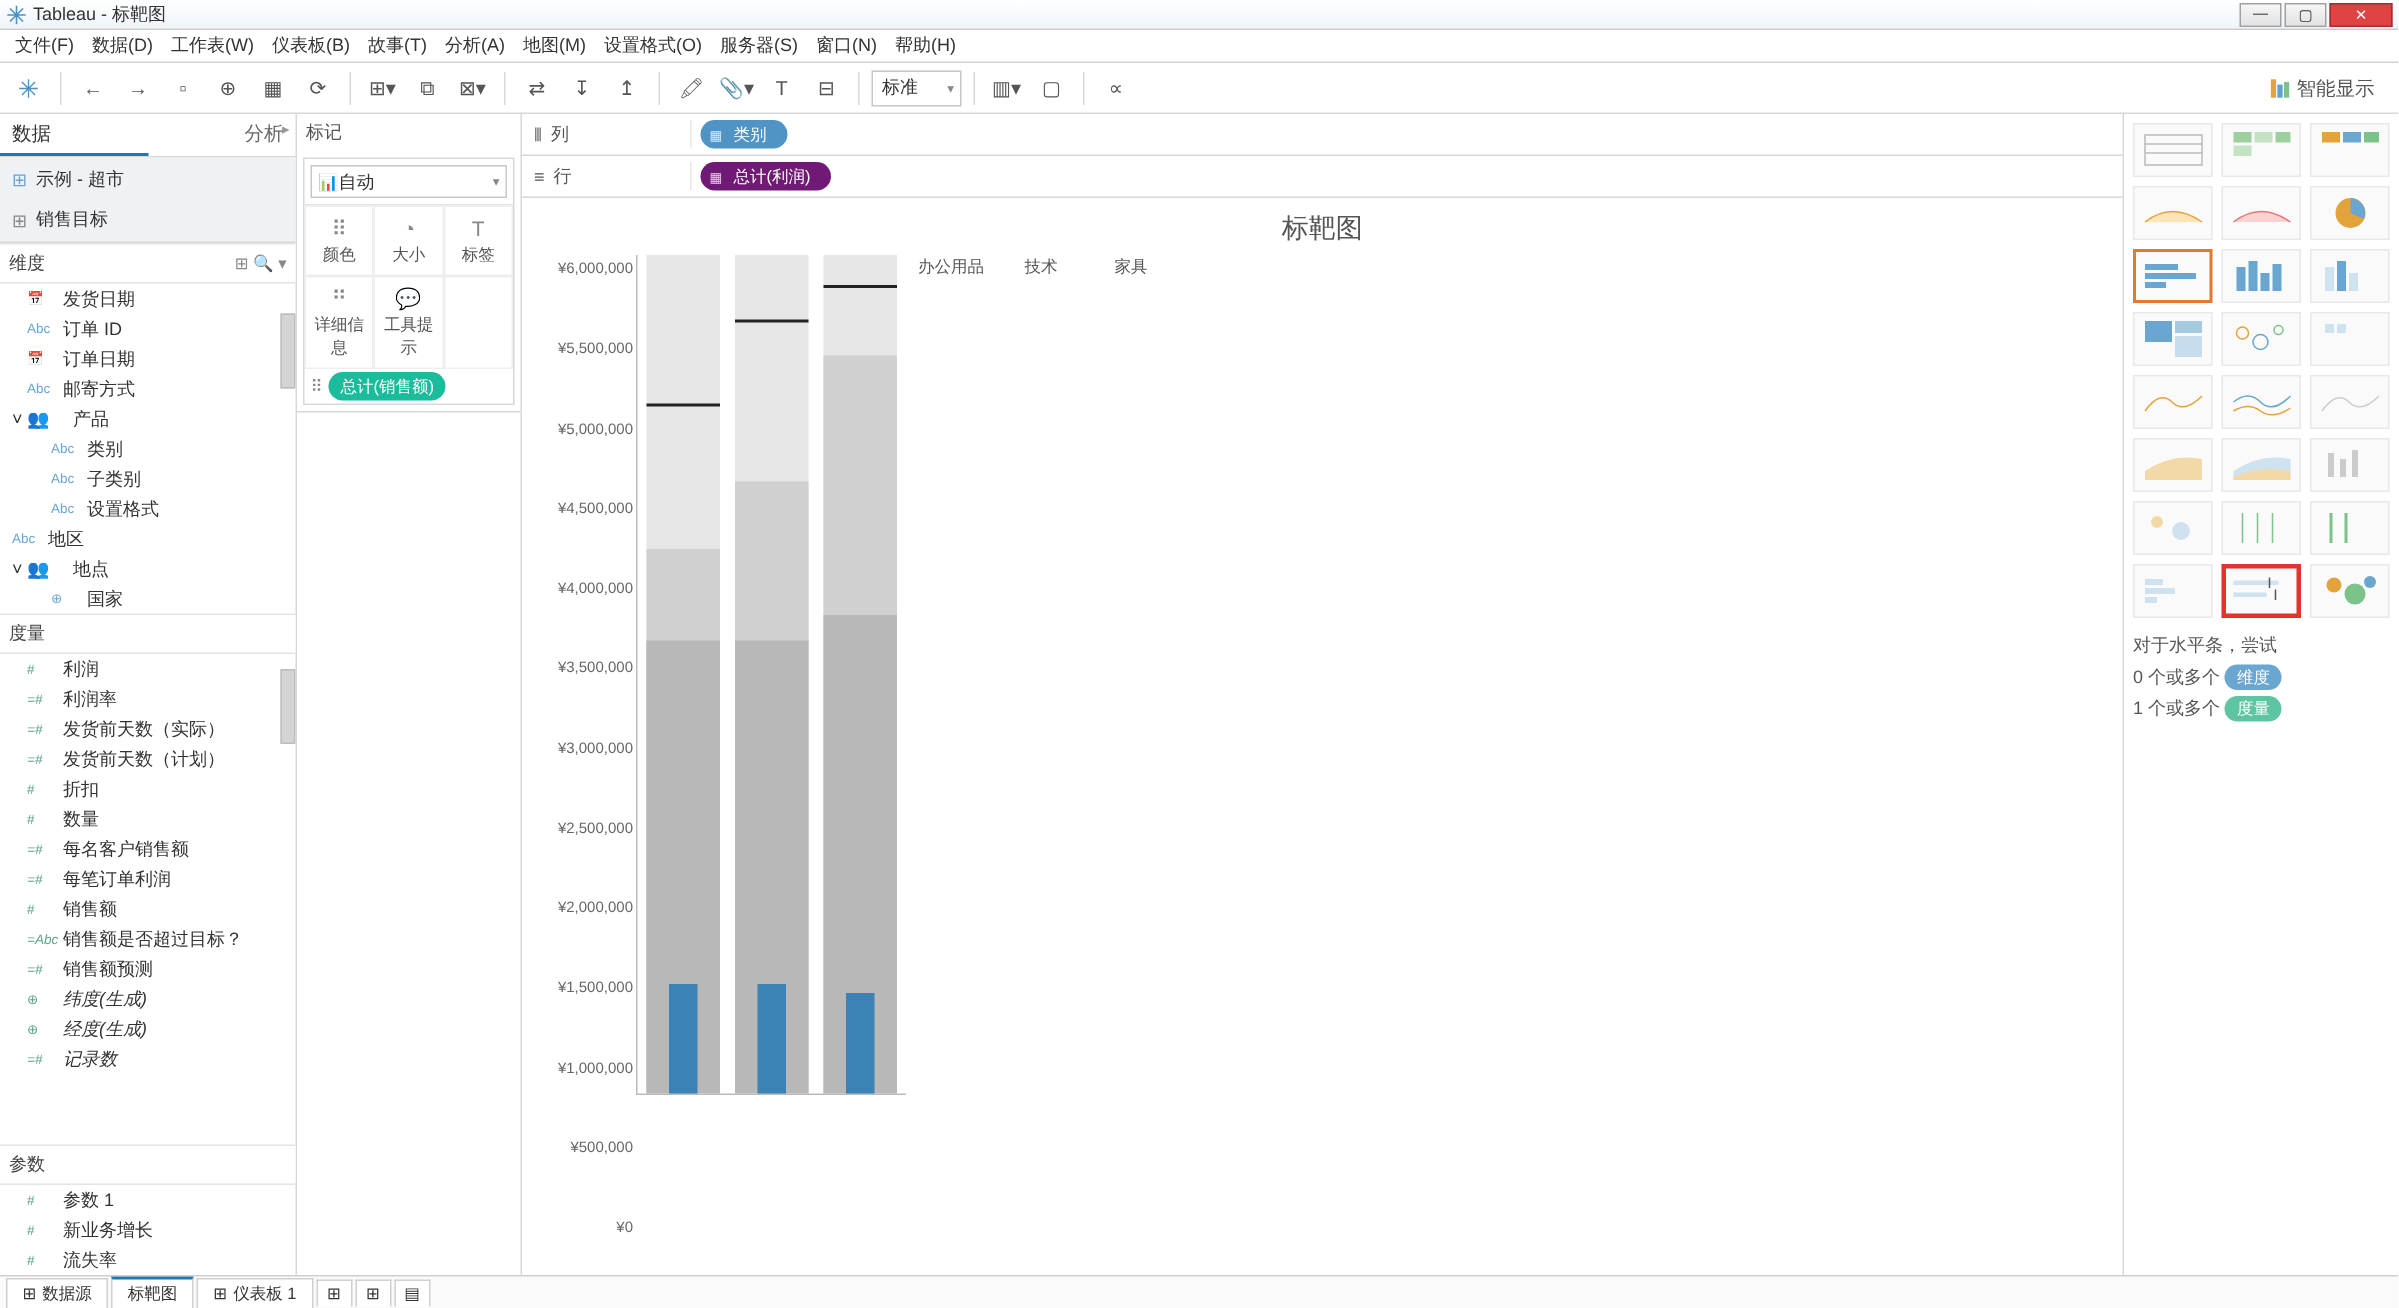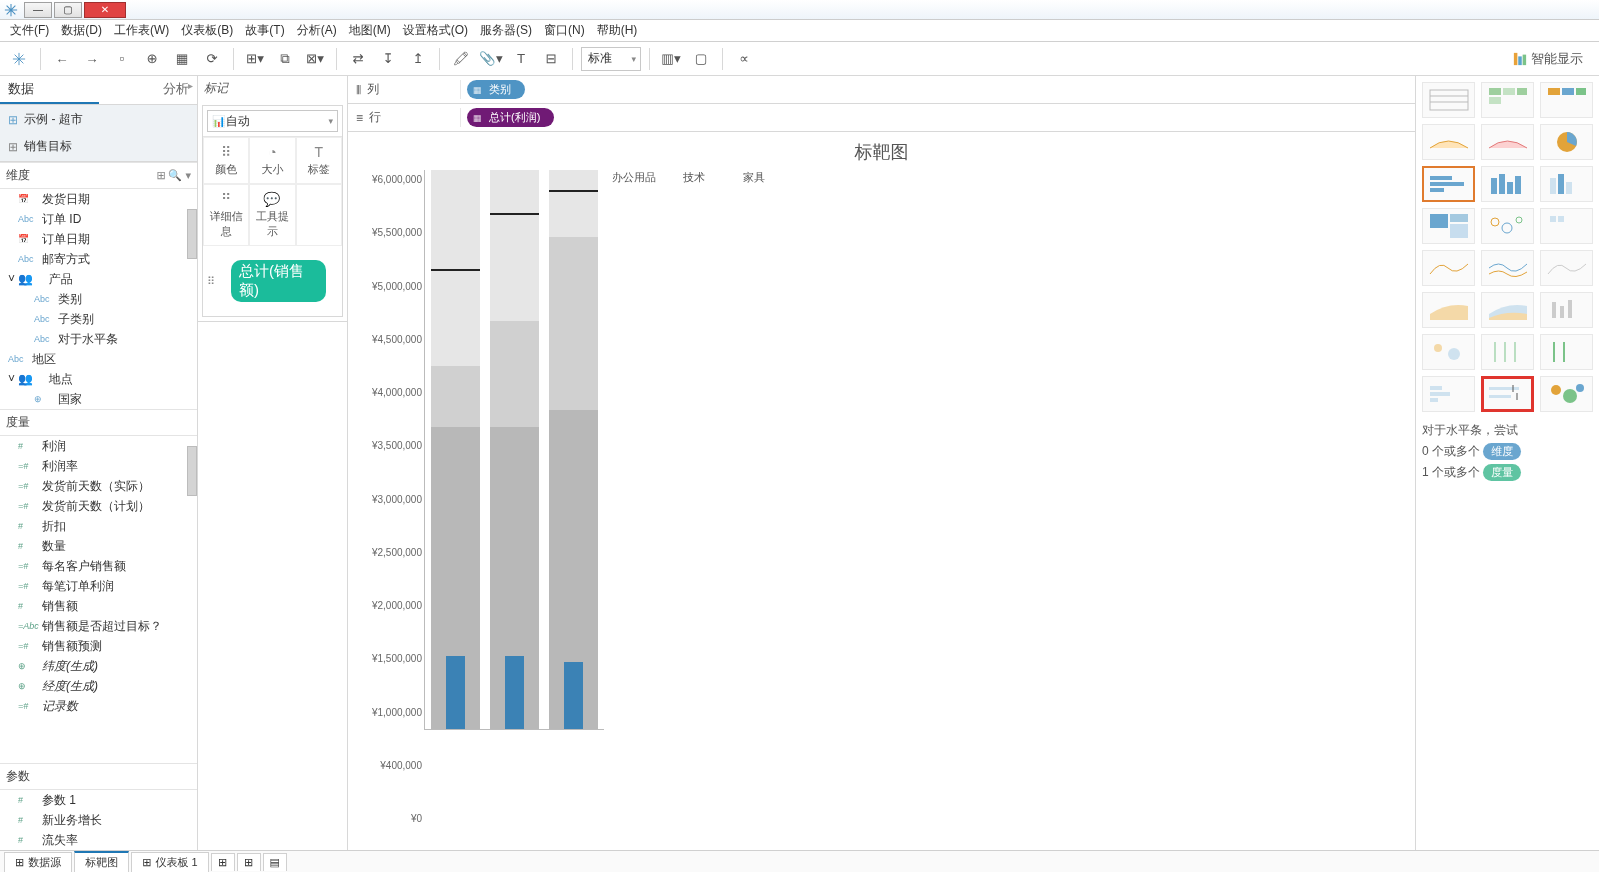--- a/index.html
+++ b/index.html
@@ -52,21 +52,21 @@
 .shelf-sec { border-bottom:1px solid #d8d8d8; padding:4px 6px; }
 .shelf-title { font-size:12px; color:#555; margin-bottom:4px; }
 .shelf-empty { min-height:40px; }
 .marks-card { border:1px solid #d8d8d8; margin:4px; }
 .marks-head { padding:4px; border-bottom:1px solid #e4e4e4; }
 .marks-sel { border:1px solid #c8c8c8; height:22px; display:flex; align-items:center; padding:0 4px; position:relative;}
 .marks-sel::after { content:"▾"; position:absolute; right:4px; color:#888; font-size:9px;}
 .marks-grid { display:grid; grid-template-columns:repeat(3,1fr); }
 .marks-cell { border:0.5px solid #eee; padding:6px 2px; text-align:center; font-size:11px; color:#555;}
 .marks-cell .ic { font-size:14px; color:#888; display:block; margin-bottom:2px;}
-.marks-pill { background:#1bbc9b; color:#fff; border-radius:10px; padding:2px 8px; font-size:15px; margin:12px; display:inline-block;}
+.marks-pill { background:#1bbc9b; color:#fff; border-radius:10px; padding:2px 8px; font-size:11px; margin:0; display:inline-block;}
 .marks-pill-row { display:flex; align-items:center; padding:2px 4px; gap:4px;}
 
 
 .wsarea { flex:1; display:flex; flex-direction:column; }
 .shelf-row { height:28px; border-bottom:1px solid #d8d8d8; display:flex; align-items:center; }
 .shelf-label { width:112px; padding:0 8px; color:#555; display:flex; align-items:center; gap:6px;}
 .shelf-body { flex:1; display:flex; align-items:center; gap:6px; padding:0 6px; border-left:1px solid #e8e8e8;}
 .pill { border-radius:11px; padding:2px 14px 2px 22px; font-size:11px; color:#fff; position:relative; display:inline-flex; align-items:center;}
 .pill::before { content:"▦"; position:absolute; left:6px; font-size:9px; opacity:.8;}
 .pill.dim { background:#4f94c4; }
@@ -107,20 +107,21 @@
 
 svg.ic { width:14px; height:14px; }
 </style>
 </head>
 <body>
 
 <div class="titlebar">
   <svg class="logo" viewBox="0 0 16 16">
       <path d="M8 1v14M1 8h14M3 3l10 10M13 3L3 13" stroke="#4a90c2" stroke-width="1.2"></path>
     </svg>
+  <span class="title">Tableau - 标靶图</span>
   <div class="winbtns">
     <div class="winbtn">—</div>
     <div class="winbtn">▢</div>
     <div class="winbtn close">✕</div>
   </div>
 </div>
 
 <div class="menubar">
   <span>文件(F)</span>
   <span>数据(D)</span>
@@ -224,21 +225,21 @@
       <div class="lp-item sub">
           <span class="typetag">Abc</span>
           <span>类别</span>
         </div>
       <div class="lp-item sub">
           <span class="typetag">Abc</span>
           <span>子类别</span>
         </div>
       <div class="lp-item sub">
           <span class="typetag">Abc</span>
-          <span>对于水平条</span>
+          <span>设置格式</span>
         </div>
       <div class="lp-item" style="padding-left:8px;">
           <span class="typetag">Abc</span>
           <span>地区</span>
         </div>
       <div class="lp-item" style="padding-left:8px;"><span>˅ 👥</span>&nbsp;<span>地点</span></div>
       <div class="lp-item sub">
           <span class="typetag" style="color:#6aa6cf;">⊕</span>
           <span>国家</span>
         </div>
@@ -321,21 +322,21 @@
         </div>
       <div class="lp-item">
           <span class="typetag m">#</span>
           <span>流失率</span>
         </div>
     </div>
   </div>
 
   <div class="shelfcol">
     <div class="shelf-sec" style="padding:0;">
-      <div class="shelf-title" style="padding:4px 6px;font-style:italic;">标记</div>
+      <div class="shelf-title" style="padding:4px 6px;">标记</div>
       <div class="marks-card">
         <div class="marks-head">
           <div class="marks-sel">
               <span style="font-size:11px;">📊 </span>
               <span>自动</span>
             </div>
         </div>
         <div class="marks-grid">
           <div class="marks-cell"><span class="ic">⠿</span><span>颜色</span></div>
           <div class="marks-cell"><span class="ic">◔</span><span>大小</span></div>
@@ -379,21 +380,21 @@
             <span>¥5,500,000</span>
             <span>¥5,000,000</span>
             <span>¥4,500,000</span>
             <span>¥4,000,000</span>
             <span>¥3,500,000</span>
             <span>¥3,000,000</span>
             <span>¥2,500,000</span>
             <span>¥2,000,000</span>
             <span>¥1,500,000</span>
             <span>¥1,000,000</span>
-            <span>¥400,000</span>
+            <span>¥500,000</span>
             <span>¥0</span>
         </div>
         <div style="display:flex; ">
           <div class="plot" style="height:560px;">
             <div class="barcol">
               <div class="bar-bg1" style="height:100%;"></div>
               <div class="bar-bg2" style="height:65%;"></div>
               <div class="bar-bg3" style="height:54%;"></div>
               <div class="bar-main" style="height:13%;"></div>
               <div class="bar-tick" style="bottom:82%;"></div>

